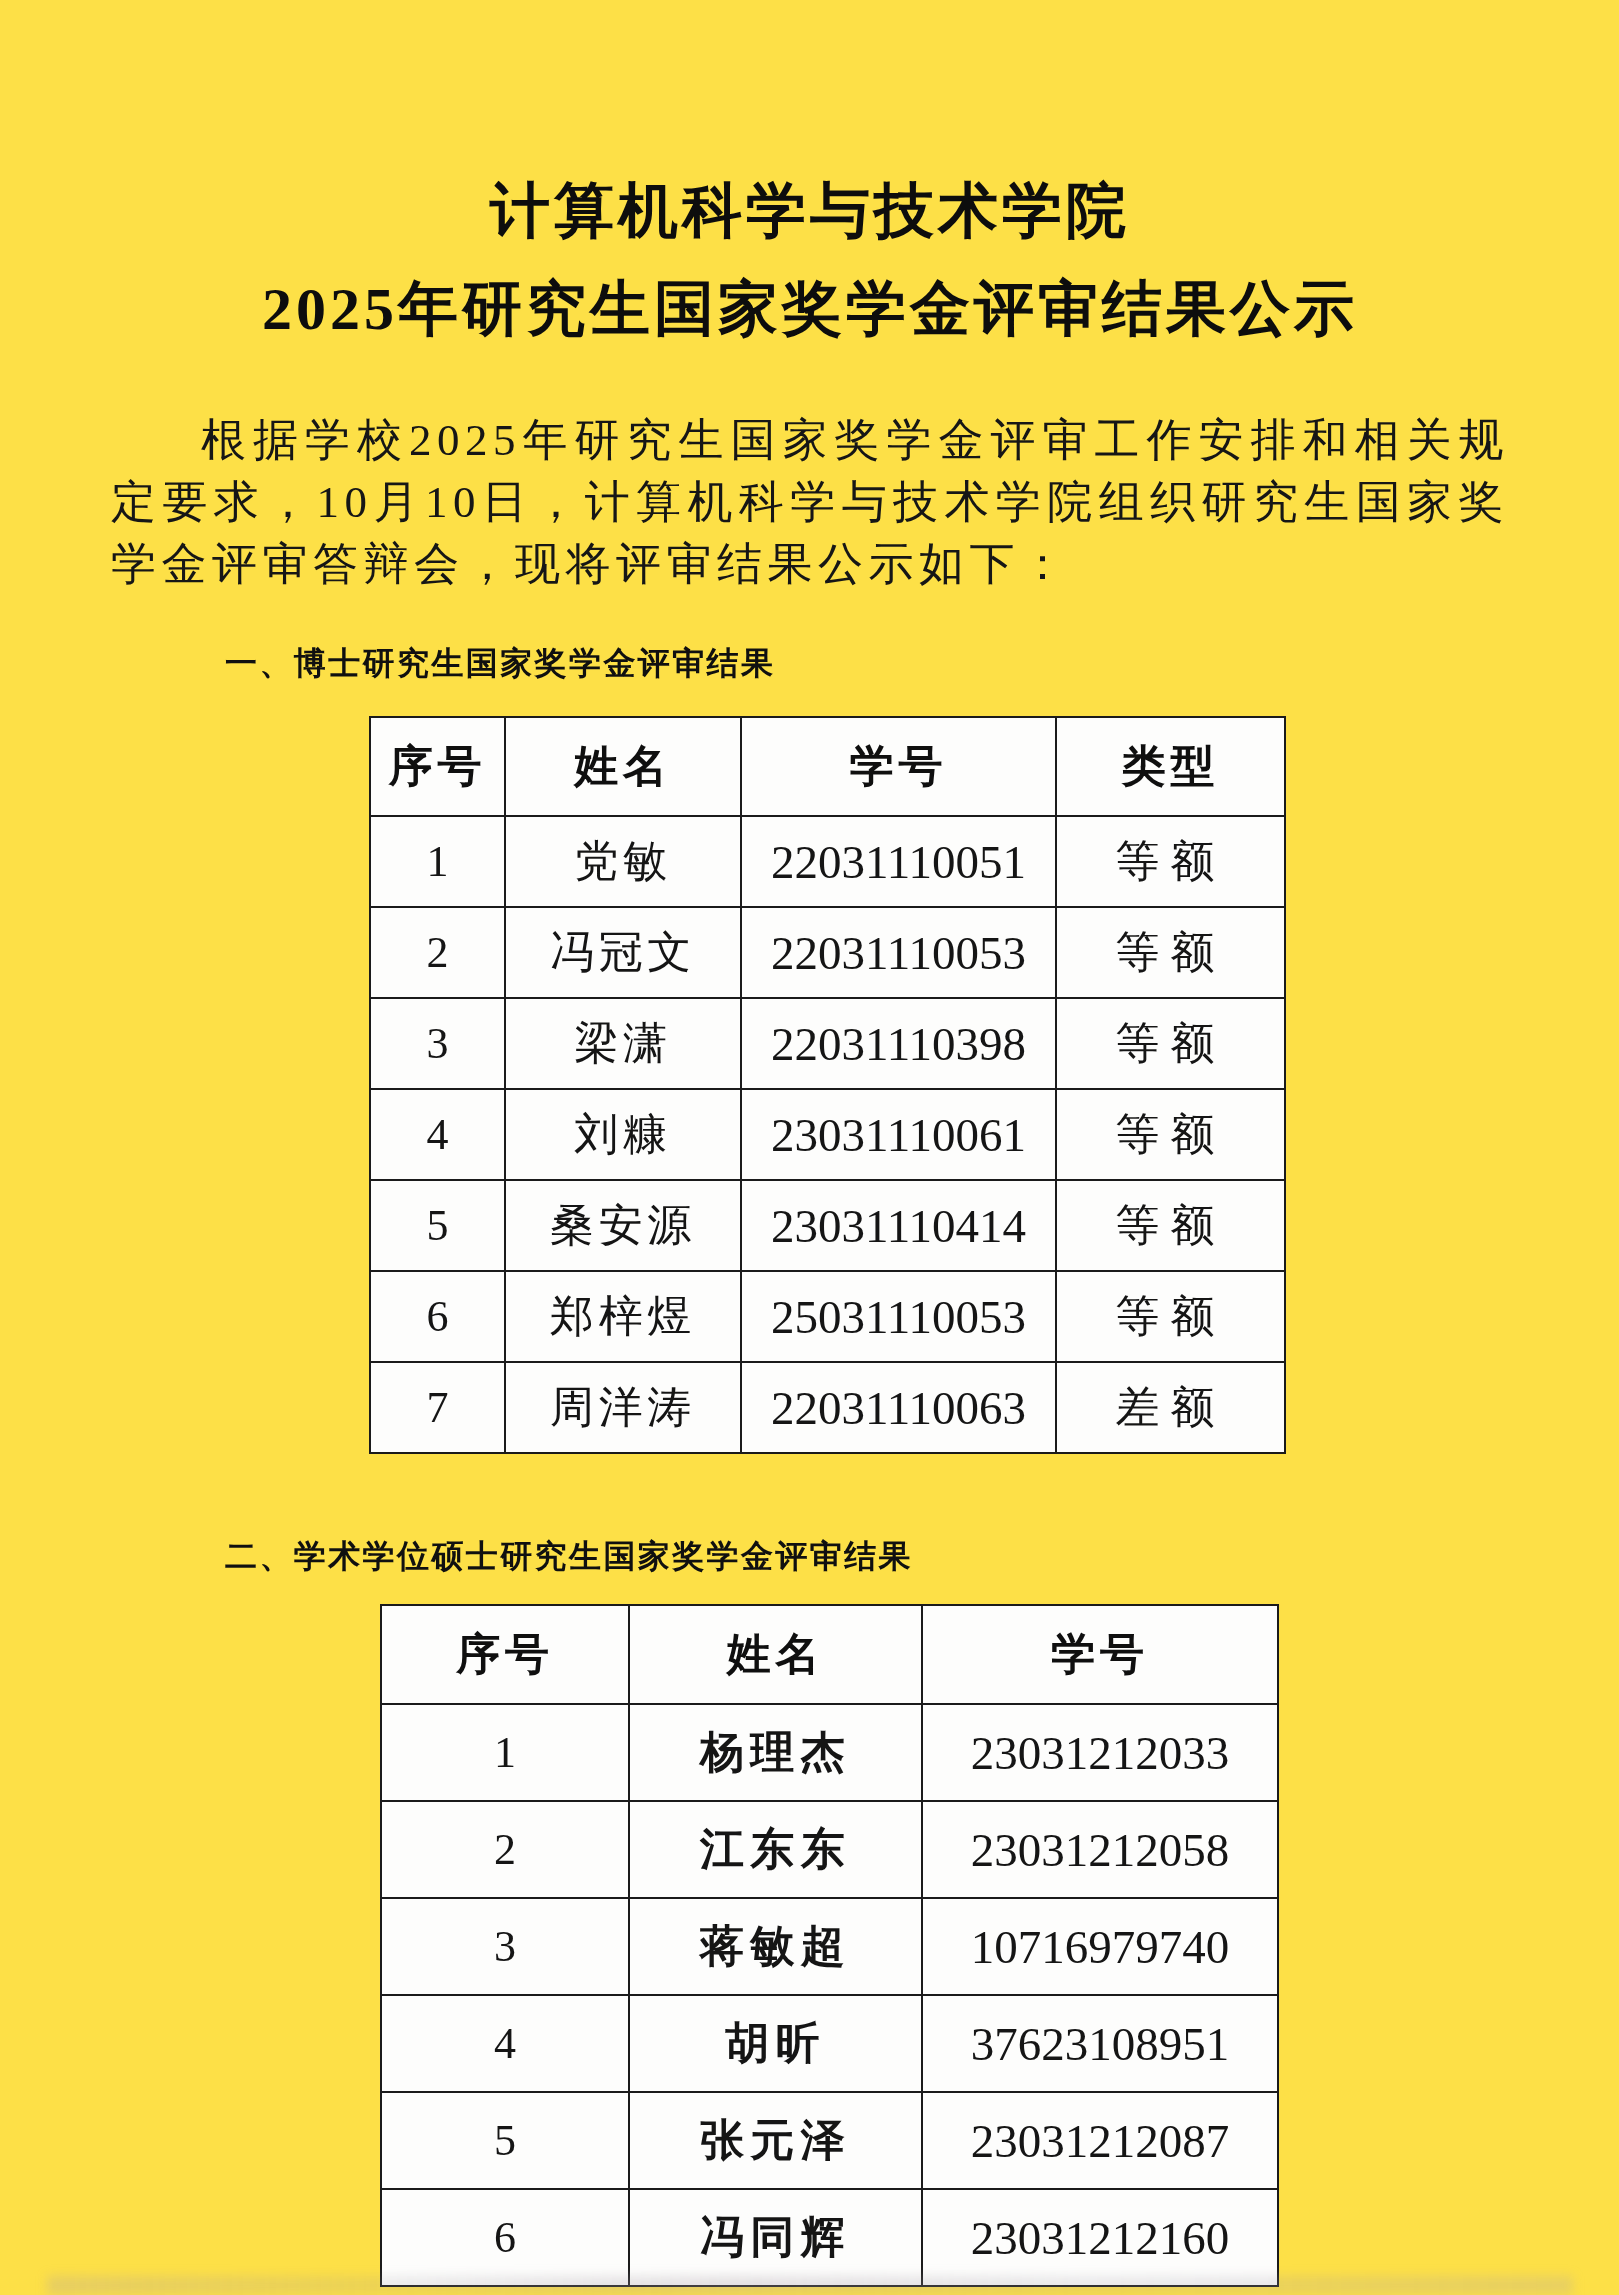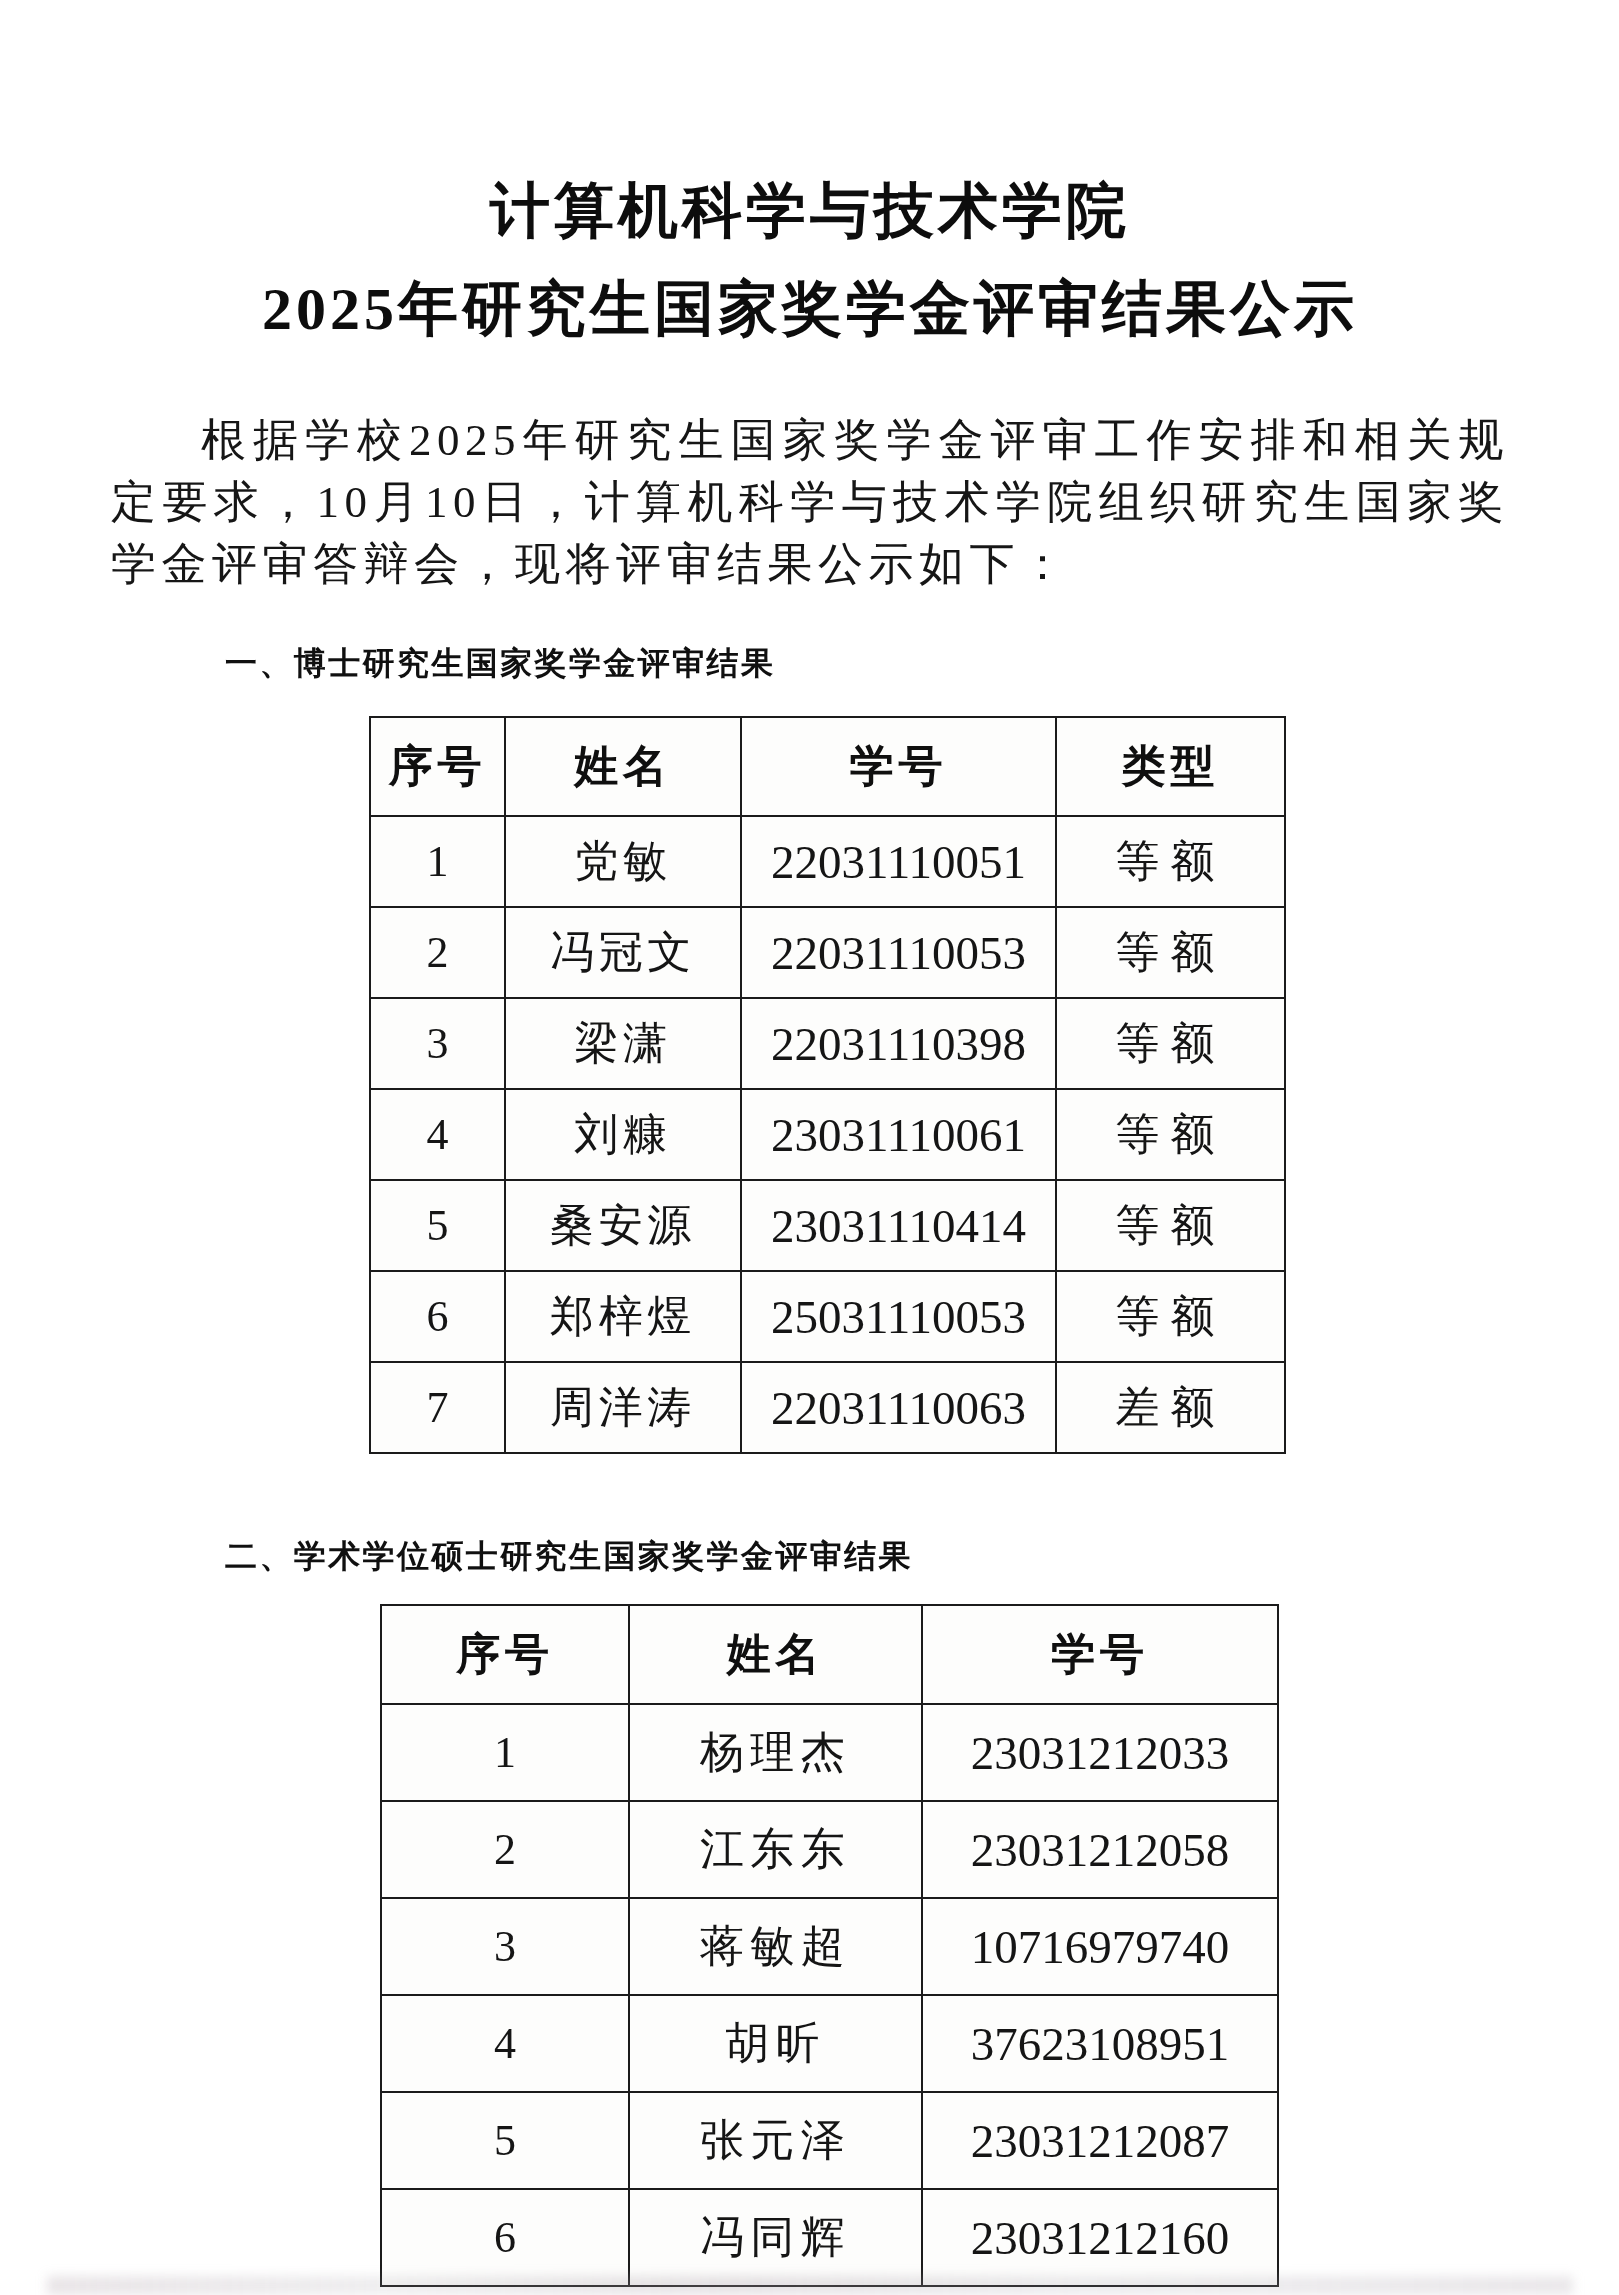--- a/index.html
+++ b/index.html
@@ -1,20 +1,20 @@
 <!DOCTYPE html>
 <html lang="zh" style="font-size:12.7px"><head>
 <meta charset="utf-8">
 <style>
   html,body{margin:0;padding:0;background:#dcdcdc;}
   .page{
     position:relative;
     width:1620px;height:2295px;
     margin:0 auto;
-    background:#ffffff;
+    background:#fde047;
     color:#121212;
     font-family:"Liberation Serif", serif;
     overflow:hidden;
     box-sizing:border-box;
   }
   .title-block{padding-top:162px;}
   .doc-title{
     margin:0;
     text-align:center;
     font-size:60px;
@@ -74,21 +74,21 @@
   .table-doctoral td{height:81px;}
   .table-doctoral td:nth-child(2){letter-spacing:4.7px;}
   .table-doctoral td:nth-child(3){font-size:47px;}
   .table-doctoral td:nth-child(4){font-family:Liberation Serif, serif;letter-spacing:11px;border-radius:29px;}
 
   .table-masters{width:868px;margin:25px 0 0 380px;}
   .table-masters th:nth-child(1){width:238px;}
   .table-masters th:nth-child(2){width:283px;}
   .table-masters th:nth-child(3){width:346px;}
   .table-masters td{height:87px;}
-  .table-masters td:nth-child(2){letter-spacing:6.3px;}
+  .table-masters td:nth-child(2){letter-spacing:6.3px;font-weight:bold;}
   .table-masters td:nth-child(3){font-size:47px;}
 
   .heading-2{margin-top:81px;}
 
   
   .scan-smudge{
     position:absolute;left:47px;right:47px;bottom:0;height:19px;
     background:linear-gradient(90deg,
       rgba(175,160,170,.28) 0%, rgba(150,145,155,.16) 22%,
       rgba(170,158,168,.30) 45%, rgba(150,145,160,.18) 68%,

